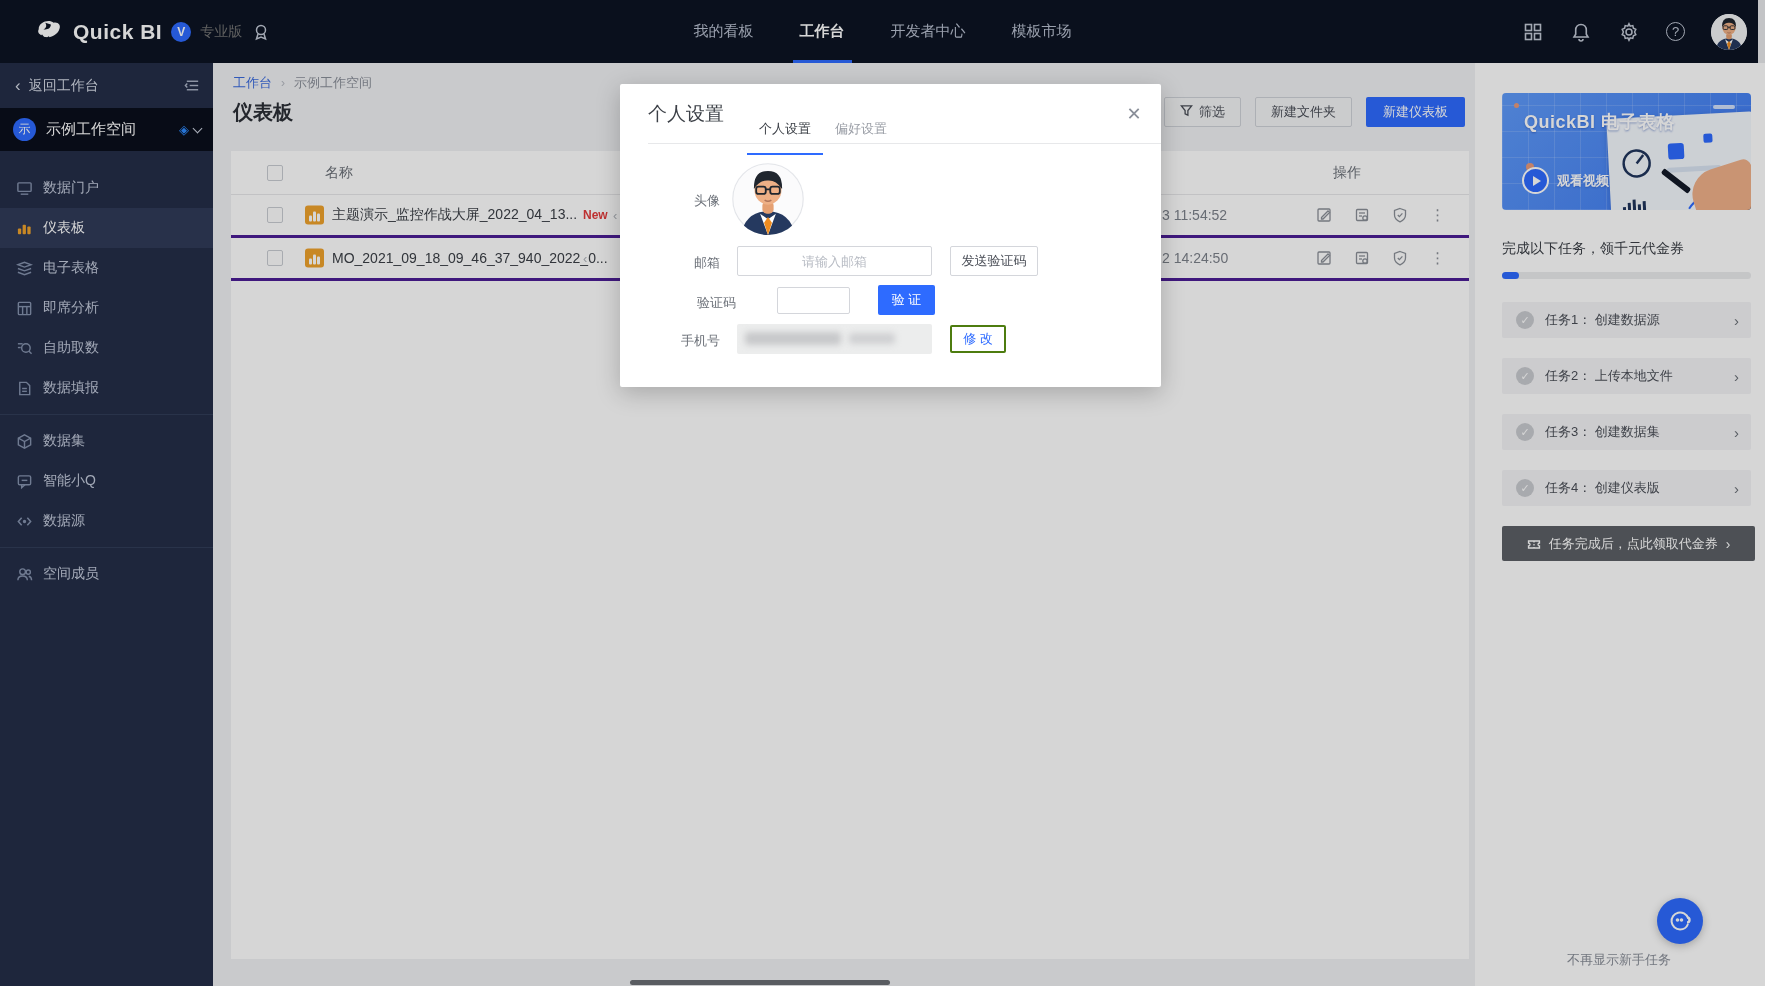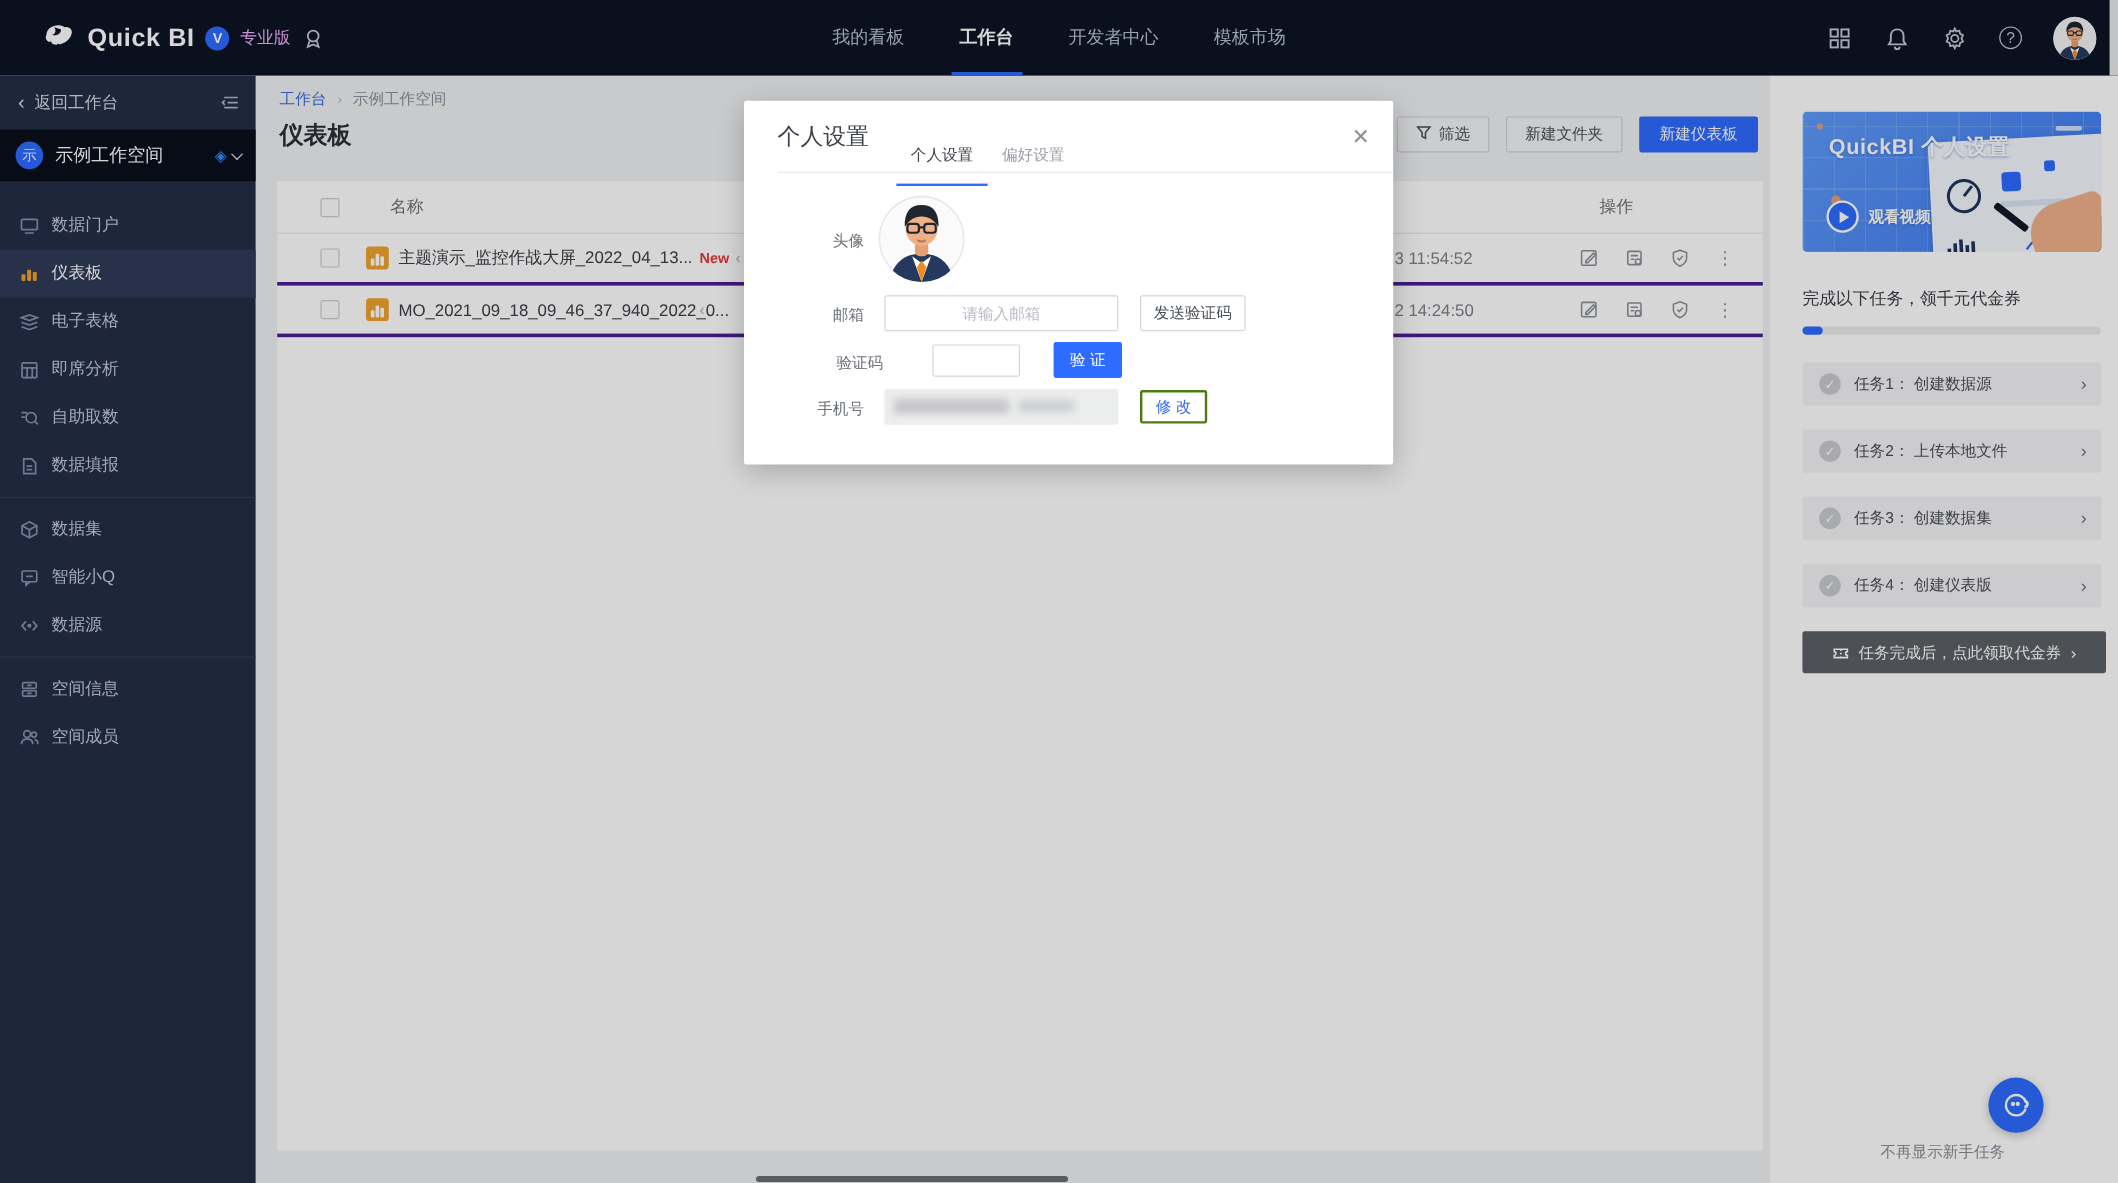--- a/index.html
+++ b/index.html
@@ -7,21 +7,21 @@
     font-family:"Liberation Sans", sans-serif; background:#f0f1f3; }
 
   
   .topbar { position:absolute; left:0; top:0; width:1765px; height:63px;
     background:#0c1423; display:flex; align-items:center; z-index:10; }
   .brand { display:flex; align-items:center; gap:9px; padding-left:34px; }
   .logo-icon svg { width:30px; height:30px; display:block; }
   .brand-name { color:#fff; font-size:21px; font-weight:bold; letter-spacing:.5px; }
   .vip-badge { width:20px; height:20px; border-radius:50%; background:#2e6bff; color:#fff;
     font-size:12px; font-weight:bold; display:flex; align-items:center; justify-content:center; }
-  .edition { color:#f0abfc; font-size:14px; }
+  .edition { color:#737373; font-size:14px; }
   .medal svg { width:20px; height:20px; display:block; }
   .top-nav { position:absolute; left:50%; transform:translateX(-50%); height:63px;
     display:flex; align-items:center; gap:46px; }
   .nav-item { color:#b8bfcf; font-size:15px; height:63px; display:flex; align-items:center;
     position:relative; cursor:pointer; }
   .nav-item.active { color:#fff; font-weight:bold; }
   .nav-item.active::after { content:""; position:absolute; left:-7px; right:-7px; bottom:0;
     height:3px; background:#2e6bff; }
   .top-icons { position:absolute; right:18px; top:0; height:63px; display:flex;
     align-items:center; gap:26px; }
@@ -379,31 +379,20 @@
             <path d="M12 5 L15.5 9 L12 13"></path>
             <circle cx="9" cy="9" r="1" fill="#8592ad"></circle>
           </svg>
         </span>
       <span>数据源</span>
     </div>
     <div class="menu-divider"></div>
     <div class="menu-item">
       <span class="mi-icon">
           <svg viewBox="0 0 18 18" fill="none" stroke="#8592ad" stroke-width="1.5">
-            <rect x="3" y="3" width="12" height="5" rx="1"></rect>
-            <rect x="3" y="10" width="12" height="5" rx="1"></rect>
-            <line x1="7" y1="5.5" x2="11" y2="5.5"></line>
-            <line x1="7" y1="12.5" x2="11" y2="12.5"></line>
-          </svg>
-        </span>
-      <span>空间信息</span>
-    </div>
-    <div class="menu-item">
-      <span class="mi-icon">
-          <svg viewBox="0 0 18 18" fill="none" stroke="#8592ad" stroke-width="1.5">
             <circle cx="7" cy="6" r="3"></circle>
             <path d="M2 15 Q2 10.5 7 10.5 Q12 10.5 12 15"></path>
             <circle cx="13" cy="6.5" r="2.2"></circle>
             <path d="M13.5 10.8 Q16.5 11.5 16.5 15"></path>
           </svg>
         </span>
       <span>空间成员</span>
     </div>
   </div>
 </aside>
@@ -529,21 +518,21 @@
           <i style="height:7px"></i>
           <i style="height:10px"></i>
         </span>
       <span class="mock-wave"><svg width="70" height="26" viewBox="0 0 70 26" fill="none">
             <path d="M2 20 Q12 6 22 14 T42 12 T68 8" stroke="#2e6bff" stroke-width="2"></path>
           </svg></span>
     </div>
     <span class="sleeve"></span>
     <span class="hand"></span>
     <span class="pen"></span>
-    <div class="banner-title">QuickBI 个人设置</div>
+    <div class="banner-title">QuickBI 电子表格</div>
     <div class="play-row">
       <span class="play-btn">
           <i></i>
         </span>
       <span class="watch-label">观看视频</span>
     </div>
   </div>
 
   <div class="tasks-intro">完成以下任务，领千元代金券</div>
   <div class="progress-track">

